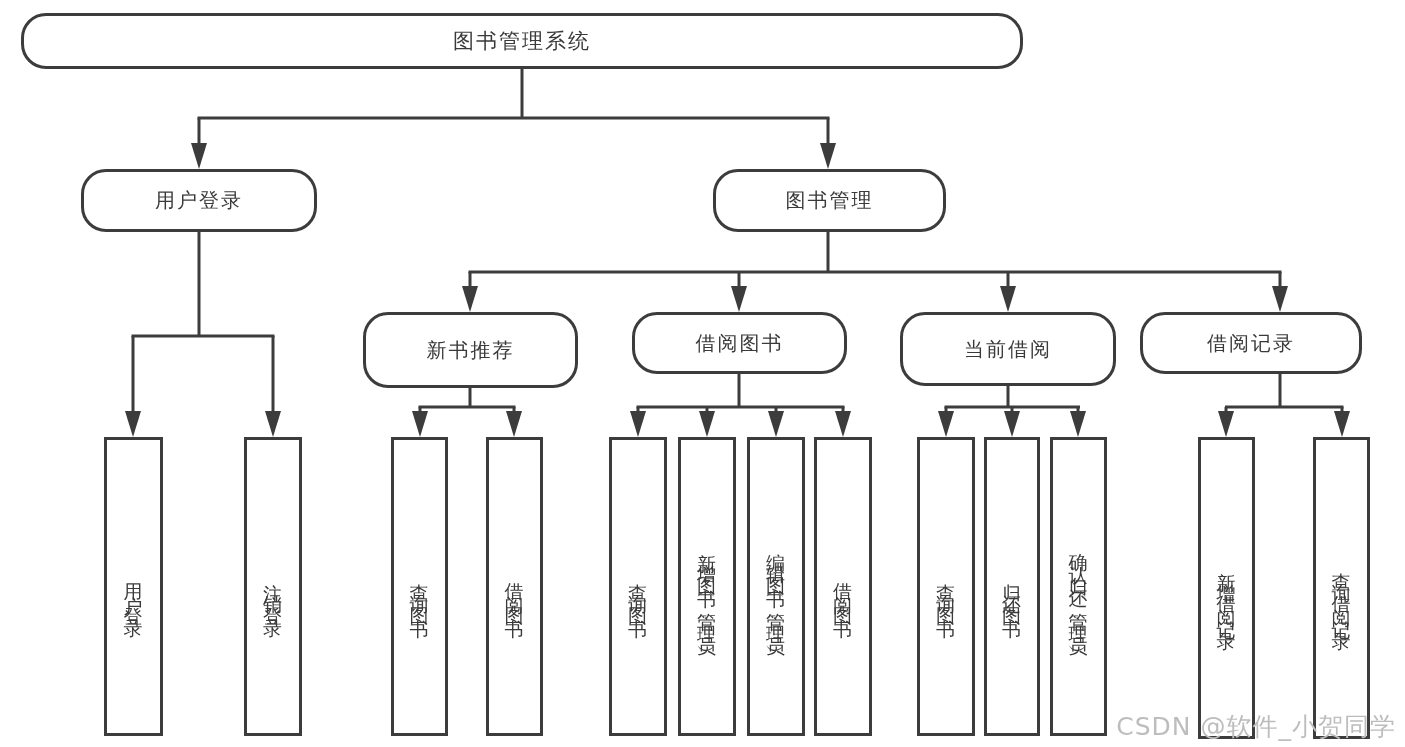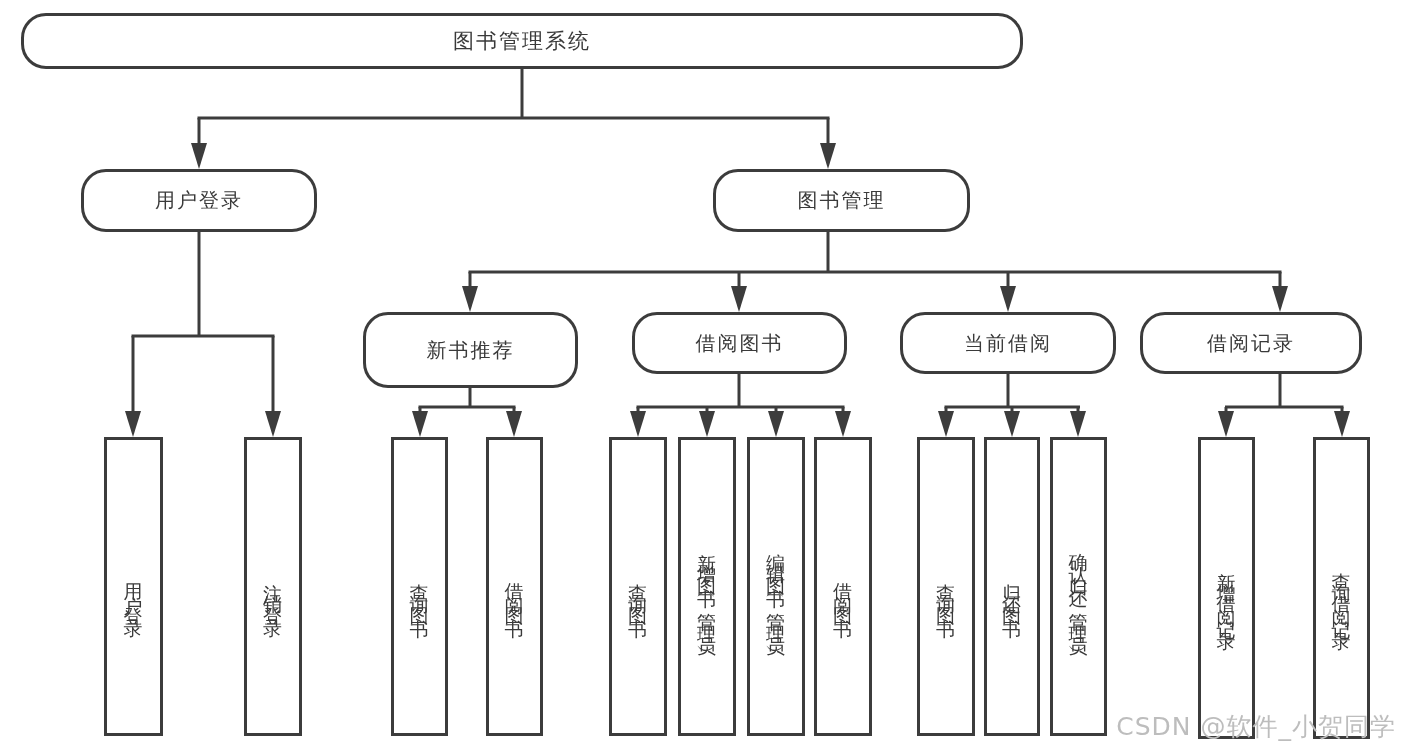--- a/index.html
+++ b/index.html
@@ -109,25 +109,25 @@
     <line class="wire" x1="1225" y1="407" x2="1343.5" y2="407"></line>
     <line class="wire" x1="1226" y1="407" x2="1226" y2="415"></line>
     <polygon class="head" points="1218,411 1234,411 1226,437"></polygon>
     <line class="wire" x1="1342" y1="407" x2="1342" y2="415"></line>
     <polygon class="head" points="1334,411 1350,411 1342,437"></polygon>
   </svg>
 
   <div class="box h root" style="left:21px; top:13px; width:1002px; height:56px;">图书管理系统</div>
 
   <div class="box h" style="left:81px; top:169px; width:236px; height:63px;">用户登录</div>
-  <div class="box h" style="left:713px; top:169px; width:257px; height:63px;">图书管理</div>
+  <div class="box h" style="left:713px; top:169px; width:233px; height:63px;">图书管理</div>
 
   <div class="box h" style="left:363px; top:312px; width:215px; height:76px;">新书推荐</div>
   <div class="box h" style="left:632px; top:312px; width:215px; height:62px;">借阅图书</div>
-  <div class="box h" style="left:900px; top:312px; width:216px; height:62px;">当前借阅</div>
+  <div class="box h" style="left:900px; top:312px; width:216px; height:74px;">当前借阅</div>
   <div class="box h" style="left:1140px; top:312px; width:222px; height:62px;">借阅记录</div>
 
   <div class="box v" style="left:104px; top:437px; width:59px; height:299px;">用户登录</div>
   <div class="box v" style="left:244px; top:437px; width:58px; height:299px;">注销登录</div>
 
   <div class="box v" style="left:391px; top:437px; width:57px; height:299px;">查询图书</div>
   <div class="box v" style="left:486px; top:437px; width:57px; height:299px;">借阅图书</div>
 
   <div class="box v" style="left:609px; top:437px; width:58px; height:299px;">查询图书</div>
   <div class="box v" style="left:678px; top:437px; width:58px; height:299px;">新增图书（管理员）</div>

